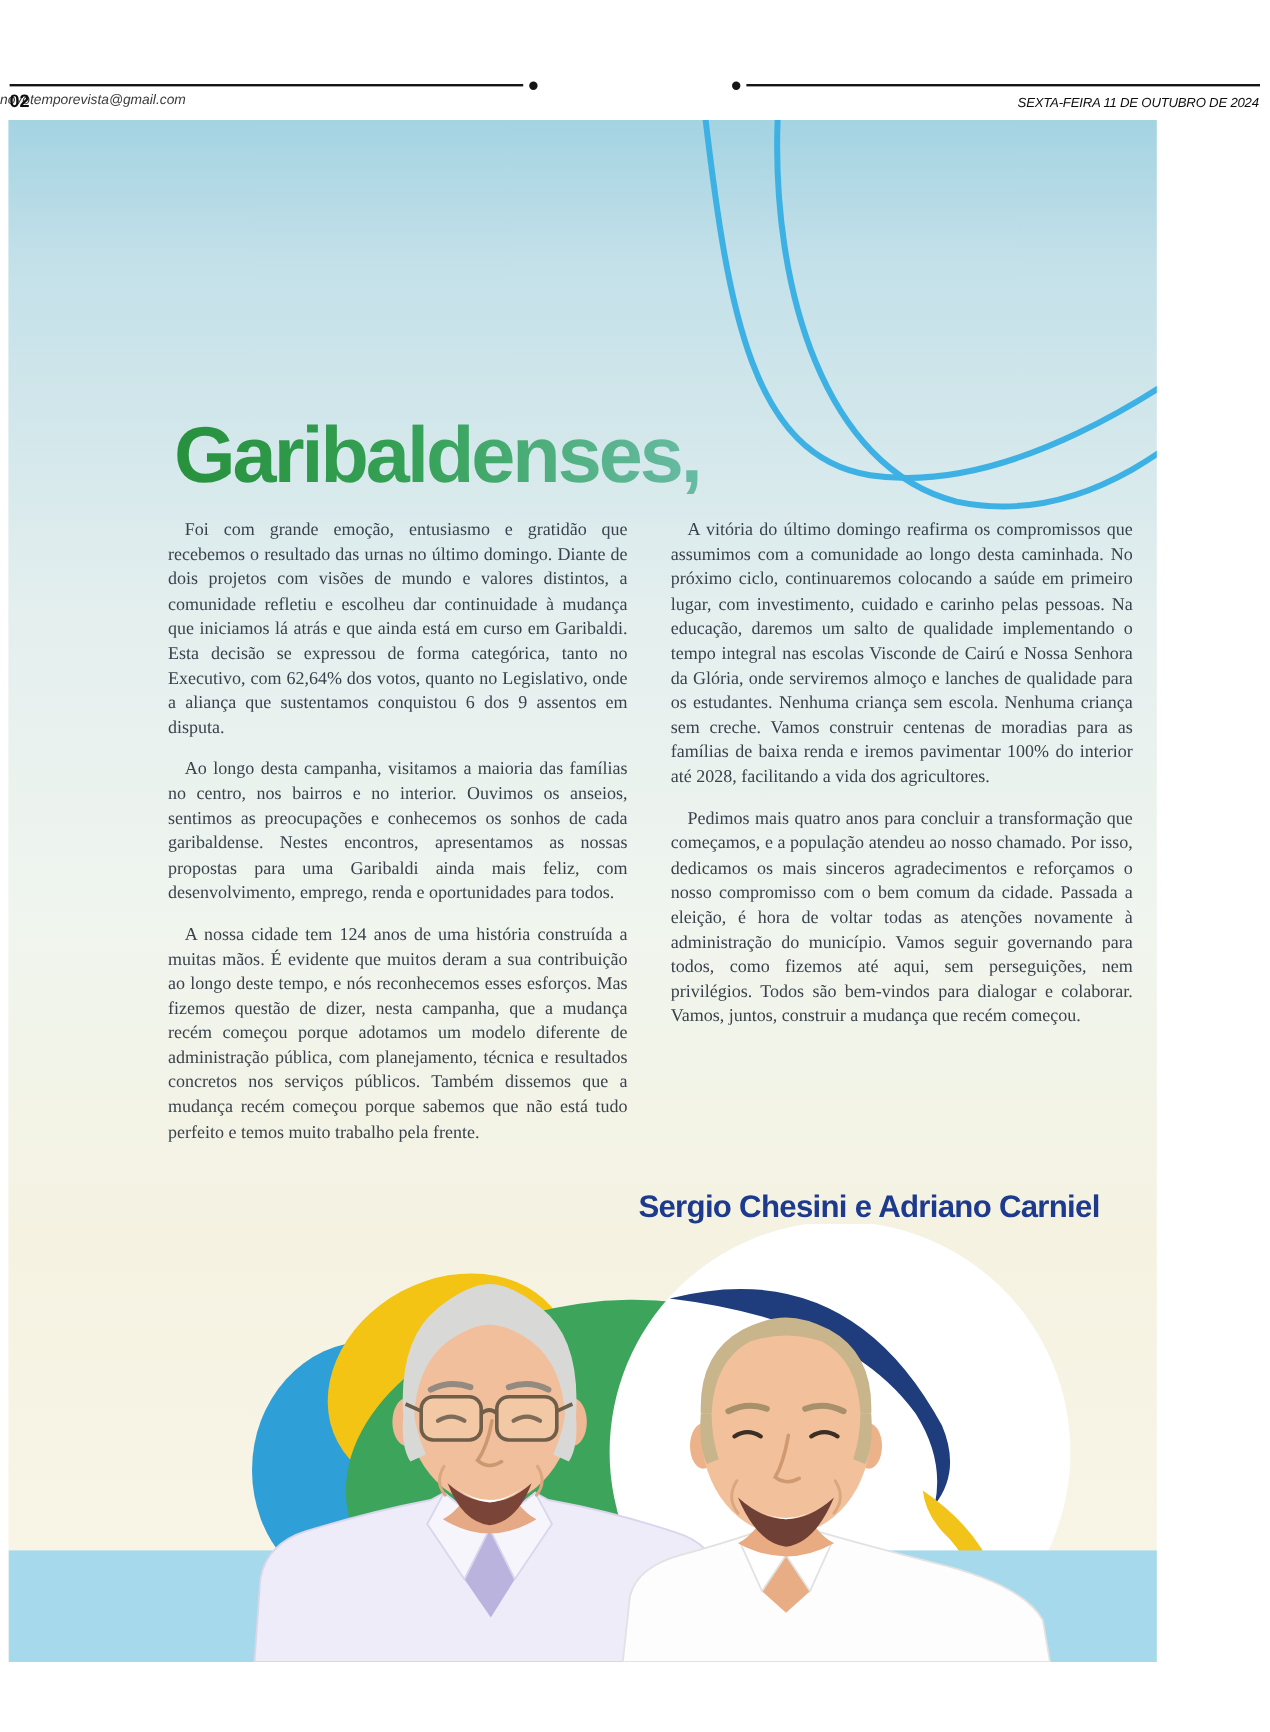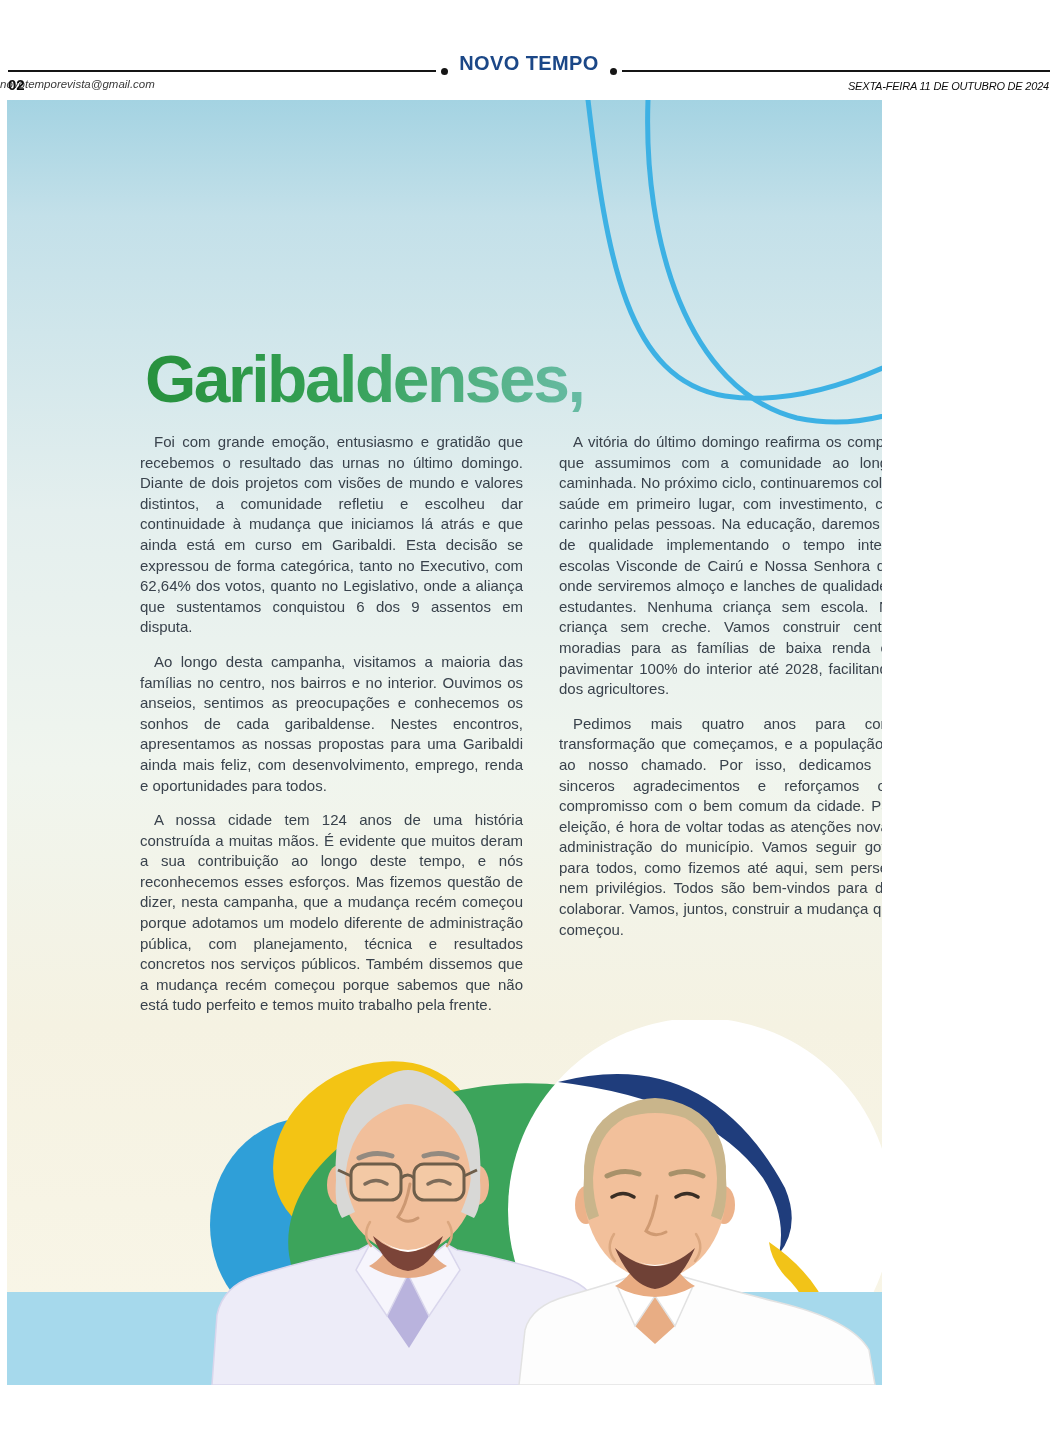--- a/index.html
+++ b/index.html
@@ -8,51 +8,50 @@
   
   .rule{position:absolute;height:2px;background:#151515;}
   .rule-dot{position:absolute;width:7px;height:7px;border-radius:50%;background:#151515;}
   .masthead-title{position:absolute;left:0;right:0;top:52px;text-align:center;
         font-size:20px;font-weight:bold;letter-spacing:0.4px;color:#1b4787;}
   .masthead-email{position:absolute;left:0;right:0;top:78px;
         font-style:italic;font-size:11.5px;color:#3a3a3a;}
   .page-number{position:absolute;left:8px;top:76px;font-size:15px;font-weight:bold;color:#0d0d0d;}
   .issue-date{position:absolute;right:9px;top:80px;font-size:11px;letter-spacing:-0.2px;color:#0d0d0d;font-style:italic;}
   
-  #ad{position:absolute;left:7px;top:100px;width:875px;height:1285px;overflow:hidden;
+  #ad{position:absolute;left:7px;top:100px;width:957px;height:1285px;overflow:hidden;
       background:linear-gradient(180deg,#a4d3e2 0%,#c3e0e9 9%,#e4efee 32%,#f0f5ee 52%,
                  #f5f2e2 72%,#f9f6e8 100%);}
   .curves-svg{position:absolute;left:0;top:0;pointer-events:none;}
   .headline{position:absolute;left:138px;top:246px;font-size:66px;font-weight:bold;
       letter-spacing:-2.5px;line-height:1;
       background:linear-gradient(90deg,#27913d 0%,#35a156 45%,#52b183 75%,#68bba4 100%);
       -webkit-background-clip:text;background-clip:text;color:transparent;}
   .col{position:absolute;top:332px;font-size:15px;line-height:20.6px;color:#39424c;
-      text-align:justify;hyphens:auto;-webkit-hyphens:auto;}
+      text-align:justify;hyphens:auto;font-family:Liberation Serif, serif;-webkit-hyphens:auto;}
   .col-left{left:133px;width:383px;}
   .col-right{left:525px;width:385px;margin-left:27px;}
   .para{margin:0 0 14px 0;text-indent:14px;}
   .thanks{position:absolute;left:525px;top:846px;font-size:37px;font-weight:bold;
       letter-spacing:-1px;line-height:1;
       background:linear-gradient(90deg,#27913d 0%,#3aa35c 50%,#63b89d 100%);
       -webkit-background-clip:text;background-clip:text;color:transparent;}
   .signature{position:absolute;left:525px;top:890px;font-size:26px;font-weight:bold;
       letter-spacing:-0.6px;color:#1d3a8d;}
   .art-svg{position:absolute;left:0;top:920px;pointer-events:none;}
 </style>
 </head>
 <body>
 
 <div id="page">
 
   <div class="rule" style="left:8px;top:70px;width:428px;"></div>
   <div class="rule-dot" style="left:441px;top:68px;"></div>
   <div class="rule-dot" style="left:610px;top:68px;"></div>
   <div class="rule" style="left:622px;top:70px;width:428px;"></div>
-  <div class="masthead-title">NOVO TEMPO</div>
   <div class="masthead-email">novotemporevista@gmail.com</div>
   <div class="page-number">02</div>
   <div class="issue-date">SEXTA-FEIRA 11 DE OUTUBRO DE 2024</div>
 
   <div id="ad">
 
     <svg class="curves-svg" width="1043" height="340" viewBox="0 0 1043 340">
       <path d="M581,0 C600,160 620,280 718,296 C830,313 960,230 1043,162" fill="none" stroke="#3db1e4" stroke-width="5" stroke-linecap="round"></path>
       <path d="M641,0 C636,140 680,290 790,318 C900,341 985,262 1043,205" fill="none" stroke="#3db1e4" stroke-width="5" stroke-linecap="round"></path>
     </svg>
@@ -63,20 +62,21 @@
       <p class="para">Foi com grande emoção, entusiasmo e gratidão que recebemos o resultado das urnas no último domingo. Diante de dois projetos com visões de mundo e valores distintos, a comunidade refletiu e escolheu dar continuidade à mudança que iniciamos lá atrás e que ainda está em curso em Garibaldi. Esta decisão se expressou de forma categórica, tanto no Executivo, com 62,64% dos votos, quanto no Legislativo, onde a aliança que sustentamos conquistou 6 dos 9 assentos em disputa.</p>
       <p class="para">Ao longo desta campanha, visitamos a maioria das famílias no centro, nos bairros e no interior. Ouvimos os anseios, sentimos as preocupações e conhecemos os sonhos de cada garibaldense. Nestes encontros, apresentamos as nossas propostas para uma Garibaldi ainda mais feliz, com desenvolvimento, emprego, renda e oportunidades para todos.</p>
       <p class="para">A nossa cidade tem 124 anos de uma história construída a muitas mãos. É evidente que muitos deram a sua contribuição ao longo deste tempo, e nós reconhecemos esses esforços. Mas fizemos questão de dizer, nesta campanha, que a mudança recém começou porque adotamos um modelo diferente de administração pública, com planejamento, técnica e resultados concretos nos serviços públicos. Também dissemos que a mudança recém começou porque sabemos que não está tudo perfeito e temos muito trabalho pela frente.</p>
     </div>
 
     <div class="col col-right">
       <p class="para">A vitória do último domingo reafirma os compromissos que assumimos com a comunidade ao longo desta caminhada. No próximo ciclo, continuaremos colocando a saúde em primeiro lugar, com investimento, cuidado e carinho pelas pessoas. Na educação, daremos um salto de qualidade implementando o tempo integral nas escolas Visconde de Cairú e Nossa Senhora da Glória, onde serviremos almoço e lanches de qualidade para os estudantes. Nenhuma criança sem escola. Nenhuma criança sem creche. Vamos construir centenas de moradias para as famílias de baixa renda e iremos pavimentar 100% do interior até 2028, facilitando a vida dos agricultores.</p>
       <p class="para">Pedimos mais quatro anos para concluir a transformação que começamos, e a população atendeu ao nosso chamado. Por isso, dedicamos os mais sinceros agradecimentos e reforçamos o nosso compromisso com o bem comum da cidade. Passada a eleição, é hora de voltar todas as atenções novamente à administração do município. Vamos seguir governando para todos, como fizemos até aqui, sem perseguições, nem privilégios. Todos são bem-vindos para dialogar e colaborar. Vamos, juntos, construir a mudança que recém começou.</p>
     </div>
 
+    <div class="signature">Sergio Chesini e Adriano Carniel</div>
 
     <svg class="art-svg" width="1043" height="365" viewBox="0 0 1043 365">
 
       <ellipse cx="300" cy="205" rx="97" ry="107" fill="#2f9fd8"></ellipse>
       <ellipse cx="368" cy="132" rx="106" ry="86" fill="#f3c414" transform="rotate(-28 368 132)"></ellipse>
       <ellipse cx="495" cy="205" rx="215" ry="140" fill="#3ca45b" transform="rotate(-8 495 205)"></ellipse>
       <circle cx="693" cy="190" r="192" fill="#ffffff"></circle>
       <path d="M551,62 Q700,24 778,168 Q794,206 772,234 Q780,196 756,158 Q700,80 551,62 Z" fill="#1f3d7c"></path>
       <path d="M762,222 Q806,252 822,292 Q824,310 810,320 Q804,280 778,256 Q764,240 762,222 Z" fill="#f2c318"></path>
 

